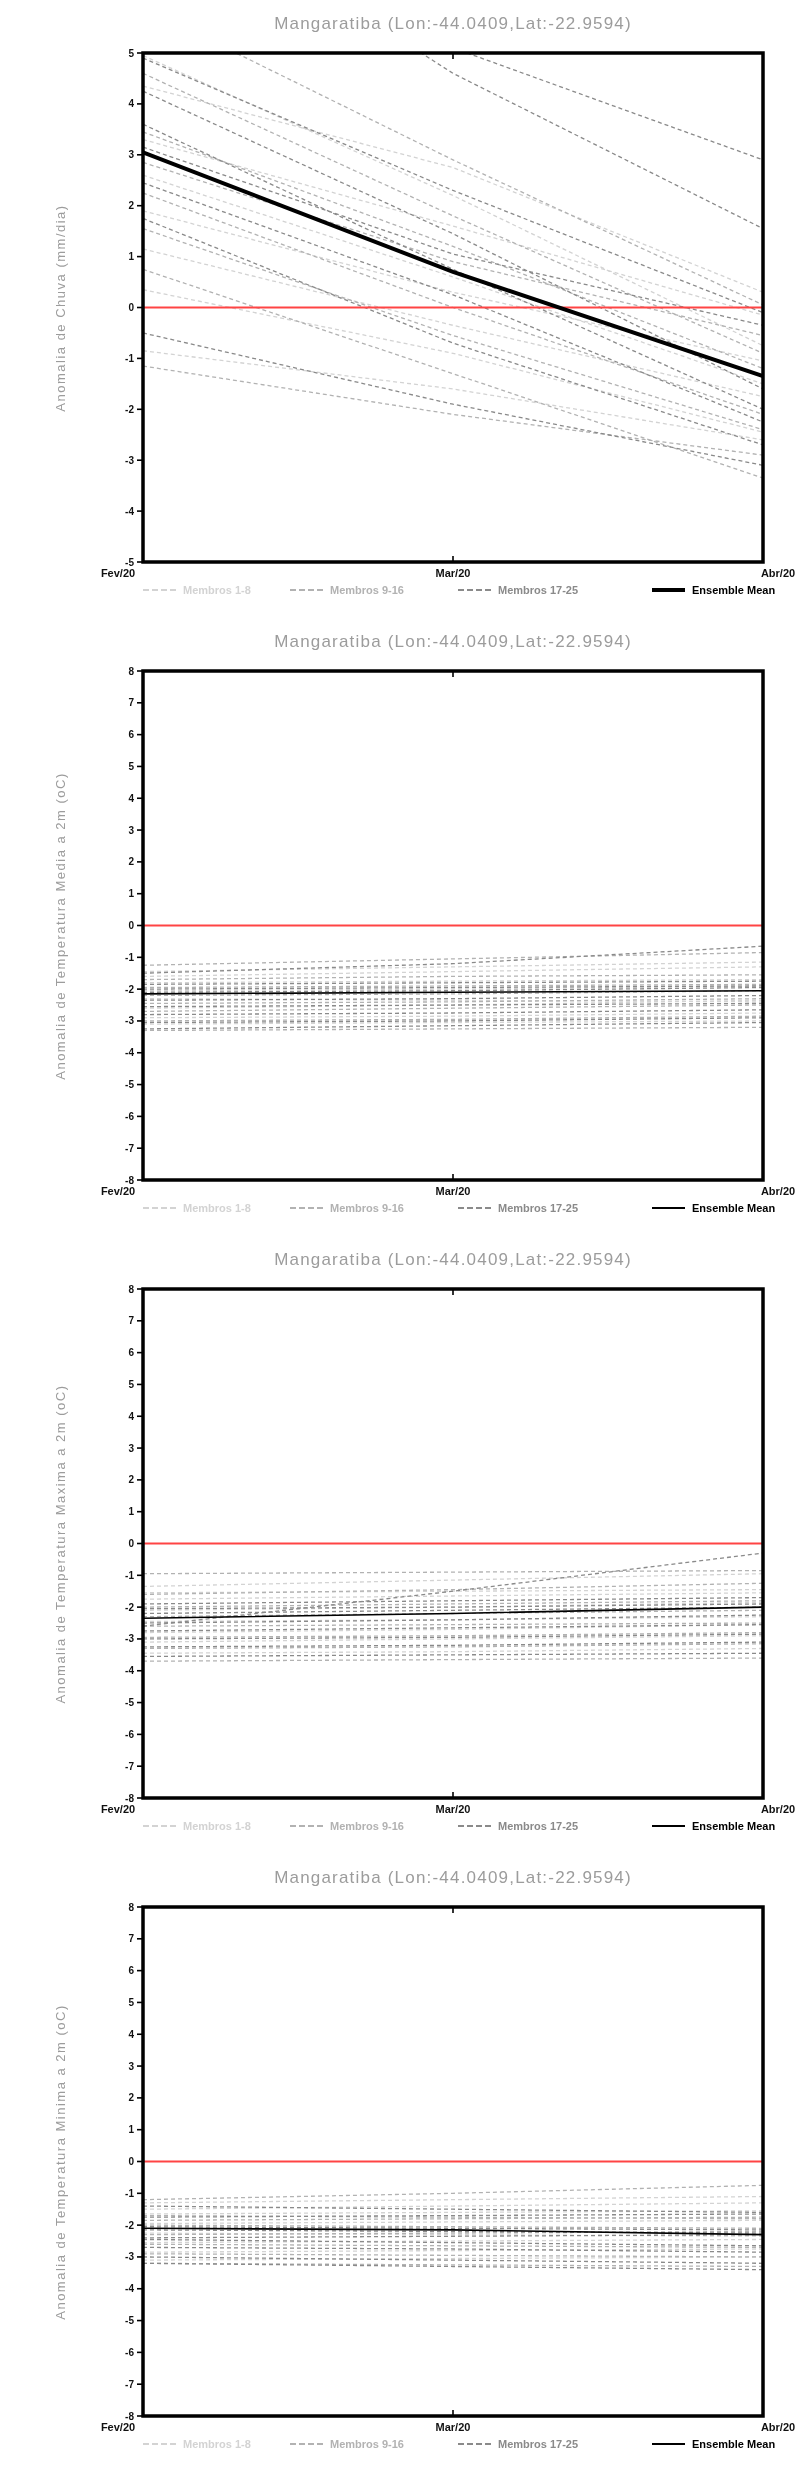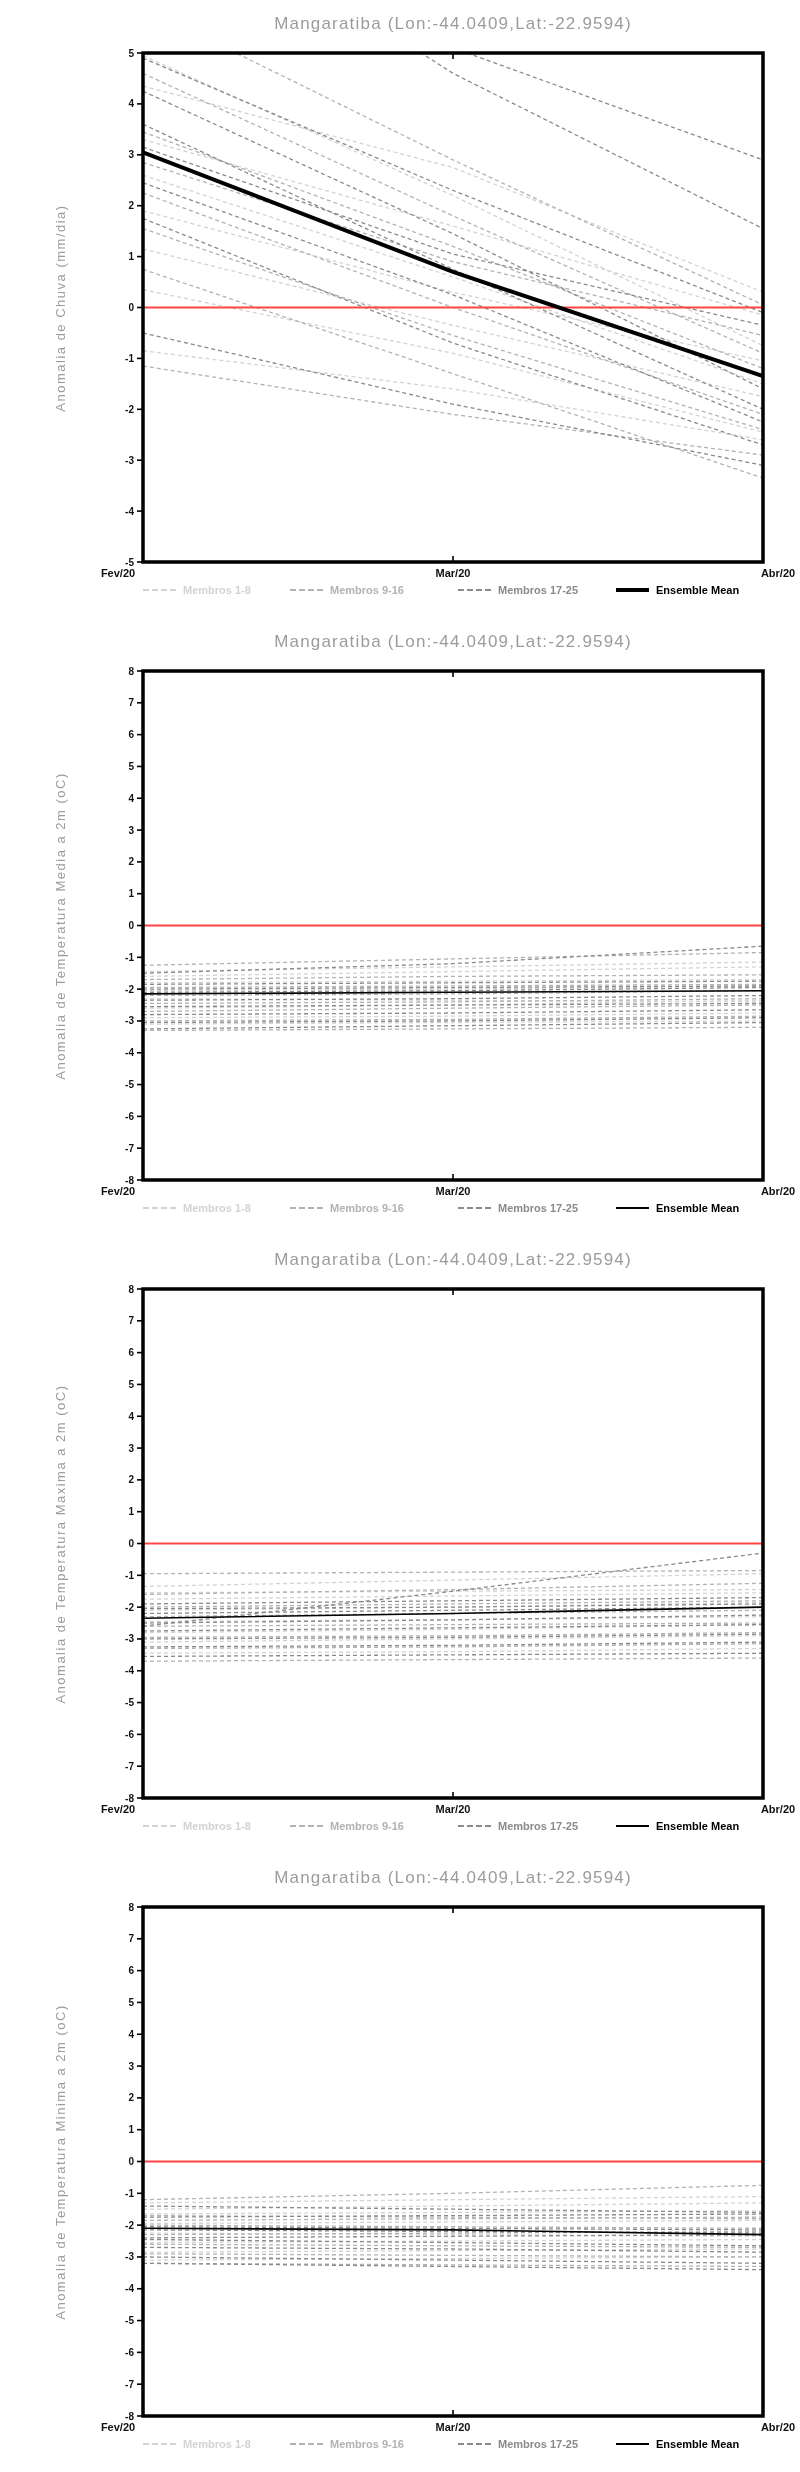--- a/index.html
+++ b/index.html
@@ -15,21 +15,21 @@
   .y-axis-label{
     position:absolute;left:60px;top:308px;transform:translate(-50%,-50%) rotate(-90deg);
     transform-origin:center;white-space:nowrap;font-size:13px;letter-spacing:1.5px;color:#9c9c9c;
   }
   .chart-svg{position:absolute;left:0;top:0;}
   .legend{position:absolute;left:0;top:0;width:800px;height:618px;pointer-events:none;}
   .legend-item{position:absolute;top:584px;display:flex;align-items:center;font-size:11px;font-weight:bold;white-space:nowrap;}
   .legend-item .sample{display:inline-block;width:33px;height:0;margin-right:7px;border-top:2px dashed #bbb;}
   .legend-item .sample.solid{border-top-style:solid;}
   .chart-block.first .legend-item .sample.solid{border-top-width:4px;}
-  .li1{left:143px;} .li2{left:290px;text-align:right;} .li3{left:458px;justify-content:center;} .li4{left:616px;}
+  .li1{left:143px;} .li2{left:290px;text-align:right;} .li3{left:458px;justify-content:center;} .li4{left:652px;}
   .ytick-label{font-size:10px;font-weight:bold;fill:#111111;}
   .xtick-label{font-size:11px;font-weight:bold;fill:#111111;}
 </style>
 </head>
 <body>
 
 <div class="chart-block first" style="top:0">
   <svg class="chart-svg" width="800" height="618">
       <defs>
         <clipPath id="clip0">

